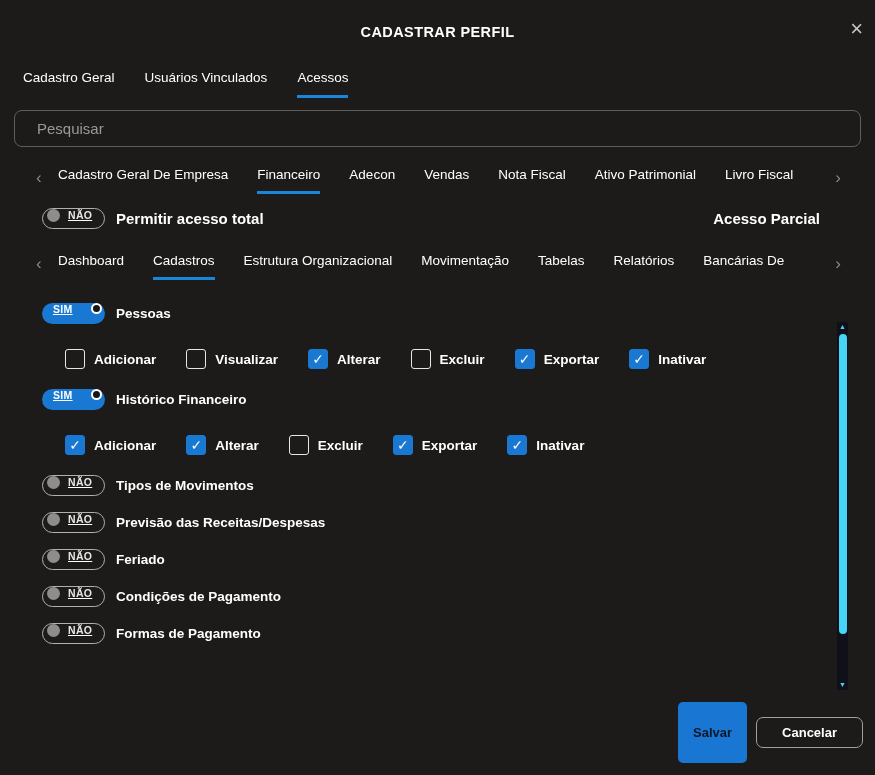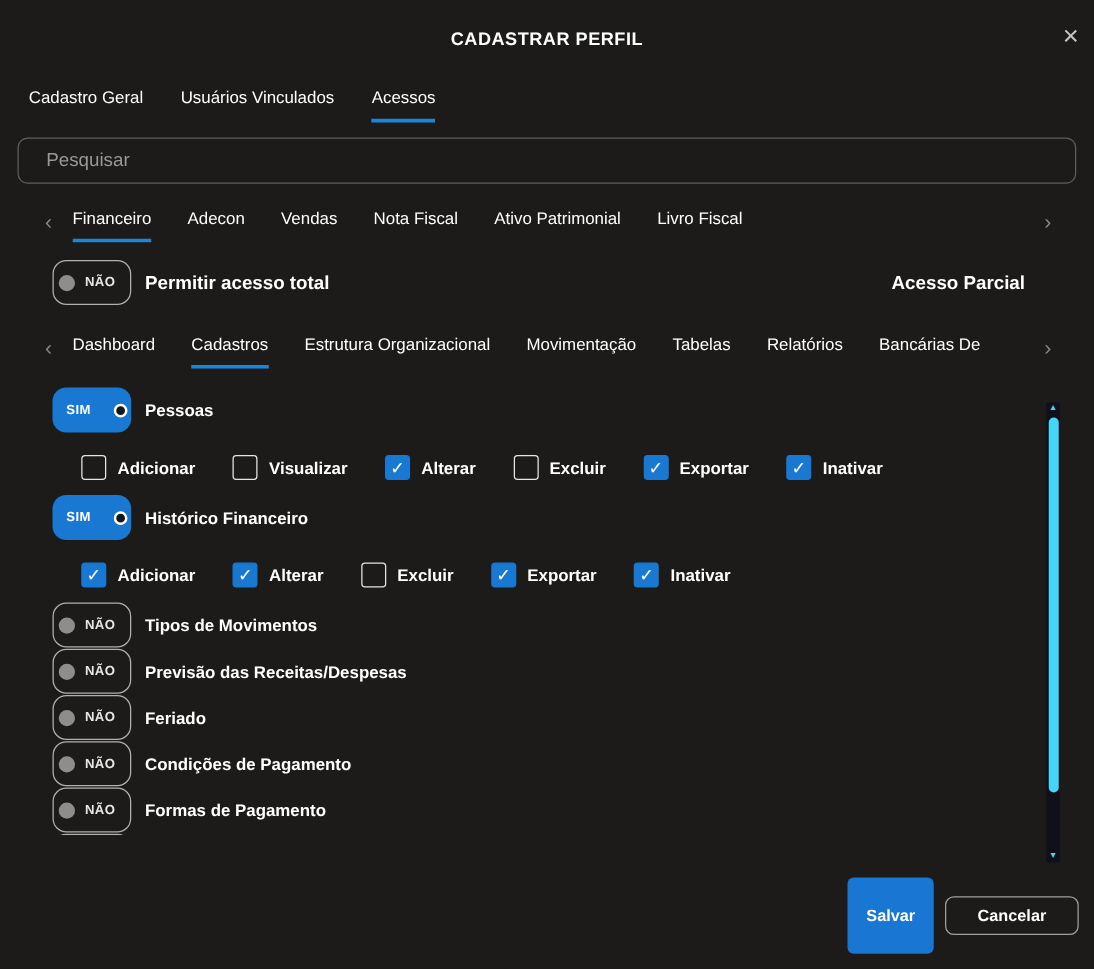--- a/index.html
+++ b/index.html
@@ -50,22 +50,22 @@
     display:flex; gap:29px; margin-left:24px; overflow:hidden;
     white-space:nowrap; align-items:flex-start;
   }
   .striptab {
     font-size:13.5px; color:#ffffff; padding-bottom:9px; cursor:pointer;
     border-bottom:3px solid transparent; flex:0 0 auto;
   }
   .striptab.active { border-bottom-color:#1a86d9; }
   
   .toggle {
-    width:63px; height:36px; border-radius:11px; flex:0 0 auto;
-    display:flex; align-items:center; cursor:pointer;
+    width:63px; height:21px; border-radius:11px; flex:0 0 auto;
+    display:flex; cursor:pointer;text-decoration:underline;
   }
   .toggle.off { border:1px solid #b3b1af; background:transparent; }
   .toggle.off .knob { width:13px; height:13px; border-radius:50%; background:#8f8d8b; margin-left:4px; }
   .toggle.off .t-label { color:#e8e6e3; font-size:10.5px; font-weight:700; margin-left:8px; letter-spacing:.3px; }
   .toggle.on { background:#1878d2; }
   .toggle.on .t-label { color:#ffffff; font-size:10.5px; font-weight:700; margin-left:11px; letter-spacing:.3px; }
   .toggle.on .knob {
     width:11px; height:11px; border-radius:50%; background:#15151c;
     border:2px solid #ffffff; margin-left:auto; margin-right:3px;
   }
@@ -101,21 +101,21 @@
     width:8px; height:300px; margin-top:2px; background:#45d5f7;
     border-radius:4px; cursor:grab;
   }
   .vs-arrow.down { margin-top:auto; }
   
   .footer {
     position:absolute; right:12px; bottom:12px; display:flex; gap:9px; align-items:center;
   }
   .btn { font-family:"Liberation Sans", sans-serif; font-size:13px; font-weight:700; cursor:pointer; }
   .btn-save {
-    background:#1976d2; color:#ffffff; border:none; border-radius:5px;
+    background:#1976d2; color:#0f172a; border:none; border-radius:5px;
     padding:23px 15px;
   }
   .btn-cancel {
     background:transparent; color:#ffffff; border:1px solid #a19f9d; border-radius:7px;
     padding:7px 25px;
   }
 </style>
 </head>
 <body>
 
@@ -130,20 +130,21 @@
     <div class="tab active">Acessos</div>
   </div>
 
 <div class="search-wrap">
   <input class="search-input" type="text" placeholder="Pesquisar" style="">
 </div>
 
 <div class="strip">
   <span class="chev left">‹</span>
   <div class="strip-tabs">
+      <div class="striptab">Cadastro Geral De Empresa</div>
       <div class="striptab active">Financeiro</div>
       <div class="striptab">Adecon</div>
       <div class="striptab">Vendas</div>
       <div class="striptab">Nota Fiscal</div>
       <div class="striptab">Ativo Patrimonial</div>
       <div class="striptab">Livro Fiscal</div>
     </div>
   <span class="chev right">›</span>
 </div>
 

